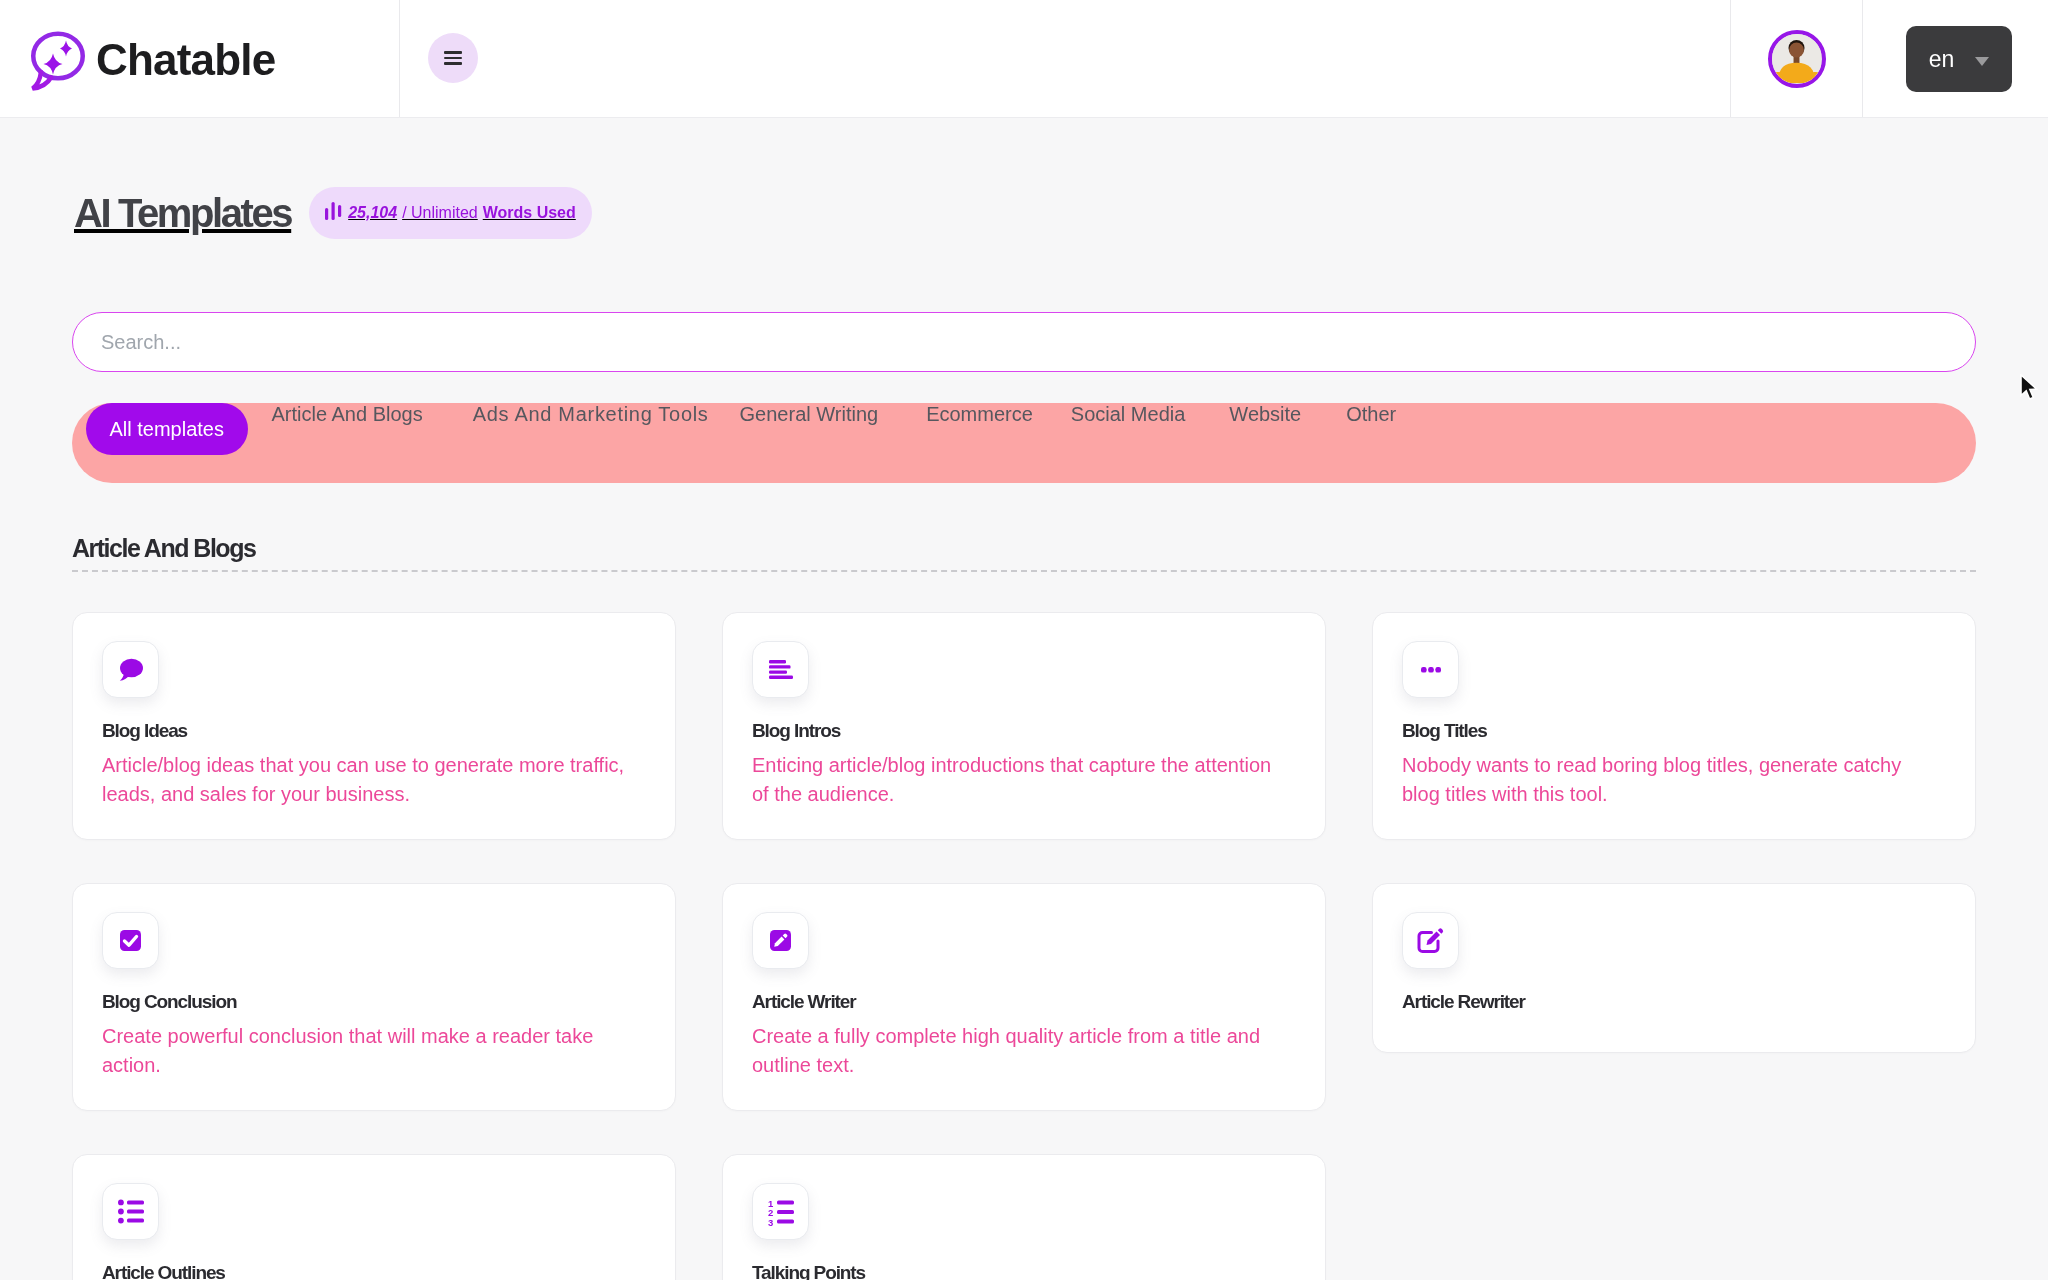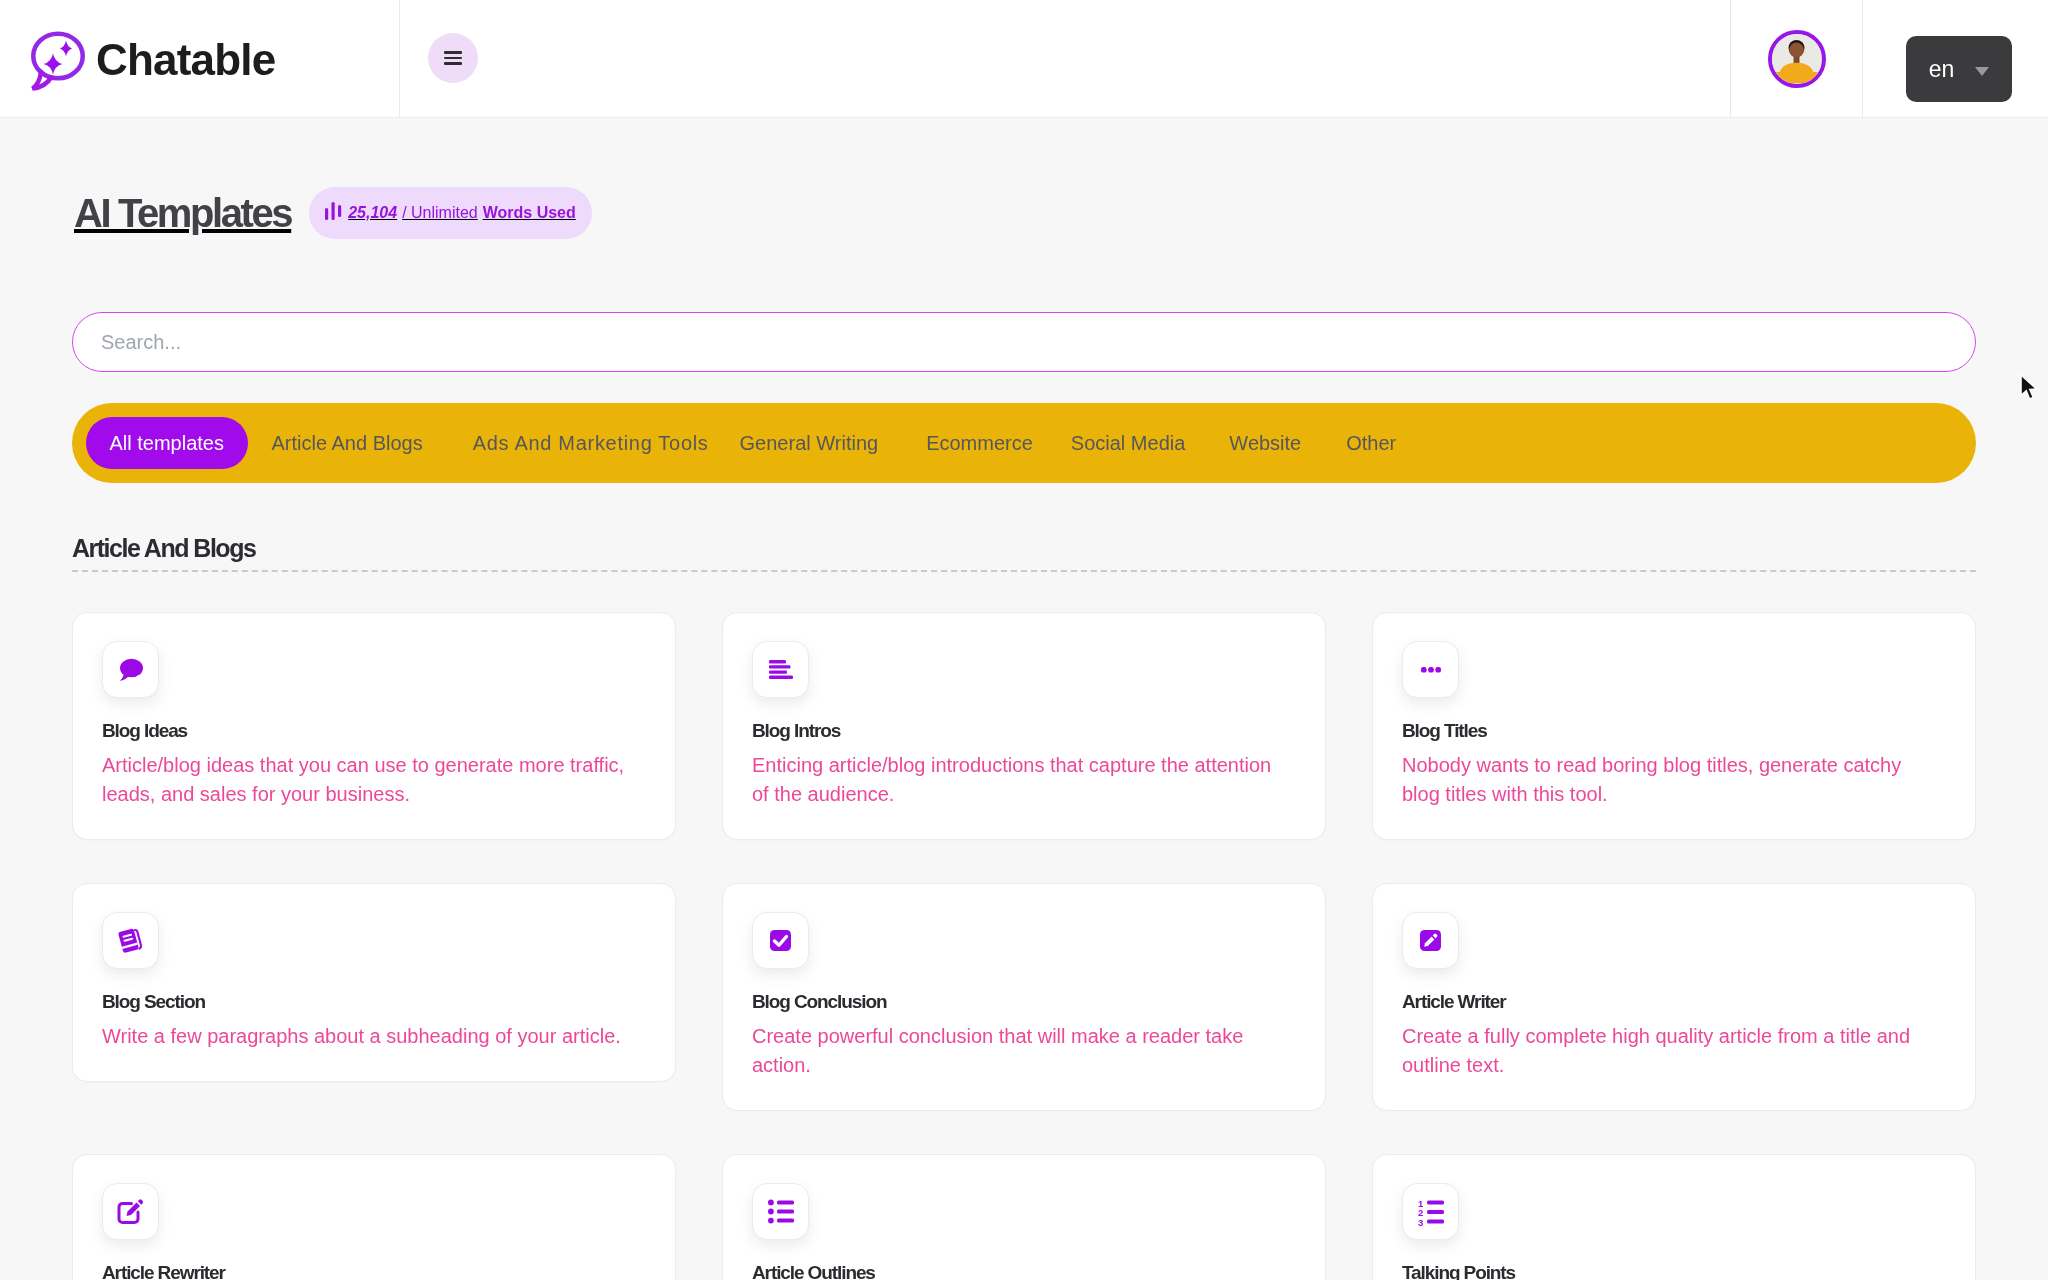--- a/index.html
+++ b/index.html
@@ -8,33 +8,33 @@
 
 .nav { position:relative; height:118px; background:#fff; border-bottom:1px solid #ececef; }
 .vdiv { position:absolute; top:0; bottom:0; width:1px; background:#e9e9ec; }
 .brand { position:absolute; left:29px; top:27px; display:flex; align-items:flex-start; }
 .brand svg { display:block; }
 .brand span { font-size:44px; font-weight:bold; color:#1d1d1f; letter-spacing:-0.8px; margin-left:9px; margin-top:8px; display:block; }
 .burger { position:absolute; left:428px; top:33px; width:50px; height:50px; border-radius:50%; background:#eedcf9; display:flex; align-items:center; justify-content:center; }
 .burger div { width:18px; }
 .burger i { display:block; height:2.7px; background:#2e2e30; border-radius:1px; margin:3.1px 0; }
 .avatar { position:absolute; left:1768px; top:30px; width:58px; height:58px; border-radius:50%; border:4.5px solid #9716e8; overflow:hidden; background:#e9e7e3; }
-.lang { position:absolute; left:1906px; top:36px; width:106px; height:66px; background:#3b3b3d; border-radius:10px; display:flex; align-items:center; justify-content:center; }
+.lang { position:absolute; left:1906px; top:26px; width:106px; height:66px; background:#3b3b3d; border-radius:10px; display:flex; align-items:center; justify-content:center; }
 .lang span { color:#fff; font-size:23px; }
 .lang .caret { width:0; height:0; border-left:7.5px solid transparent; border-right:7.5px solid transparent; border-top:9.5px solid #9a9a9c; margin-left:21px; margin-top:4px; }
 
 main { padding:0 72px; }
 .pagehead { margin-top:69px; display:flex; align-items:center;text-decoration:underline; }
 .pagehead h1 { font-size:40px; font-weight:bold; color:#414247; letter-spacing:-2.4px; text-indent:2px; }
 .badge { margin-left:18px; height:52px; background:#eedafb; border-radius:26px; display:flex; align-items:center; padding:0 16px; color:#9913dd; font-size:16px; }
 .badge svg { margin-right:6px; }
 .badge .num { font-style:italic; font-weight:600; margin-right:5px; }
 .badge b { margin-left:5px; font-weight:bold; }
 .search { margin-top:73px; height:60px; background:#fff; border:1px solid #d946ef; border-radius:30px; display:flex; align-items:center; padding:0 28px; color:#a0a6ad; font-size:20px; }
-.tabs { margin-top:31px; height:80px; background:#eab308; border-radius:40px; display:flex; align-items:center; padding:0 14px; }
+.tabs { margin-top:31px; height:80px; background:#fca5a5; border-radius:40px; display:flex; padding:0 14px; }
 .tab { padding:0 21px; font-size:20px; color:#56575e; }
 .tab.active { padding:0 23.5px; height:52px; line-height:52px; background:#a10aeb; border-radius:26px; color:#fff; }
 
 .sechead { margin-top:51px; padding-bottom:7px; border-bottom:2px dashed #cacace; font-size:25px; font-weight:bold; color:#2b2b30; letter-spacing:-1.5px; }
 .grid { margin-top:40px; display:grid; grid-template-columns:repeat(3, 1fr); column-gap:46px; row-gap:43px; align-items:start; }
 .card { background:#fff; border:1px solid #ebebee; border-radius:15px; padding:28px 30px 30px 29px; box-shadow:0 1px 2px rgba(0,0,0,.02); }
 .ibox { width:57px; height:57px; background:#fff; border:1px solid #e9ebef; border-radius:15px; box-shadow:0 6px 13px rgba(110,110,135,.13); display:flex; align-items:center; justify-content:center; margin-bottom:18px; }
 .card h3 { font-size:19px; font-weight:bold; color:#2b2b30; letter-spacing:-1.1px; line-height:30px; margin-bottom:5px; }
 .card p { font-size:20px; color:#ec4899; line-height:29px; }
 .cursor { position:absolute; left:2019px; top:374px; }
@@ -132,35 +132,20 @@
           <rect x="0" y="0" width="5.6" height="5.6" rx="2.2" fill="#9b0ae5"></rect>
           <rect x="7.2" y="0" width="5.6" height="5.6" rx="2.2" fill="#9b0ae5"></rect>
           <rect x="14.4" y="0" width="5.6" height="5.6" rx="2.2" fill="#9b0ae5"></rect>
         </svg>
       </div>
       <h3>Blog Titles</h3>
       <p>Nobody wants to read boring blog titles, generate catchy<br>blog titles with this tool.</p>
     </div>
     <div class="card">
       <div class="ibox">
-        <svg width="27" height="27" viewBox="0 0 27 27">
-          <g transform="rotate(-15 13.5 13.5)">
-            <rect x="3.5" y="2.5" width="16" height="21.5" rx="2.5" fill="#9b0ae5"></rect>
-            <rect x="6.7" y="7" width="9.8" height="2.1" rx="1" fill="#fff"></rect>
-            <rect x="6.7" y="11.2" width="9.8" height="2.1" rx="1" fill="#fff"></rect>
-            <rect x="3.5" y="17.3" width="16" height="2.2" fill="#fff"></rect>
-            <path d="M20.5,4.5 q1.9,0.4 1.9,2.2 v13.5 q0,2.6 -2.3,3.5" fill="none" stroke="#9b0ae5" stroke-width="2.1" stroke-linecap="round"></path>
-          </g>
-        </svg>
-      </div>
-      <h3>Blog Section</h3>
-      <p>Write a few paragraphs about a subheading of your article.</p>
-    </div>
-    <div class="card">
-      <div class="ibox">
         <svg width="21" height="21" viewBox="0 0 21 21">
           <rect width="21" height="21" rx="4.5" fill="#9b0ae5"></rect>
           <path d="M4.5,11 L9,15.2 L16.5,6.5" fill="none" stroke="#fff" stroke-width="3.4" stroke-linecap="round" stroke-linejoin="round"></path>
         </svg>
       </div>
       <h3>Blog Conclusion</h3>
       <p>Create powerful conclusion that will make a reader take<br>action.</p>
     </div>
     <div class="card">
       <div class="ibox">

